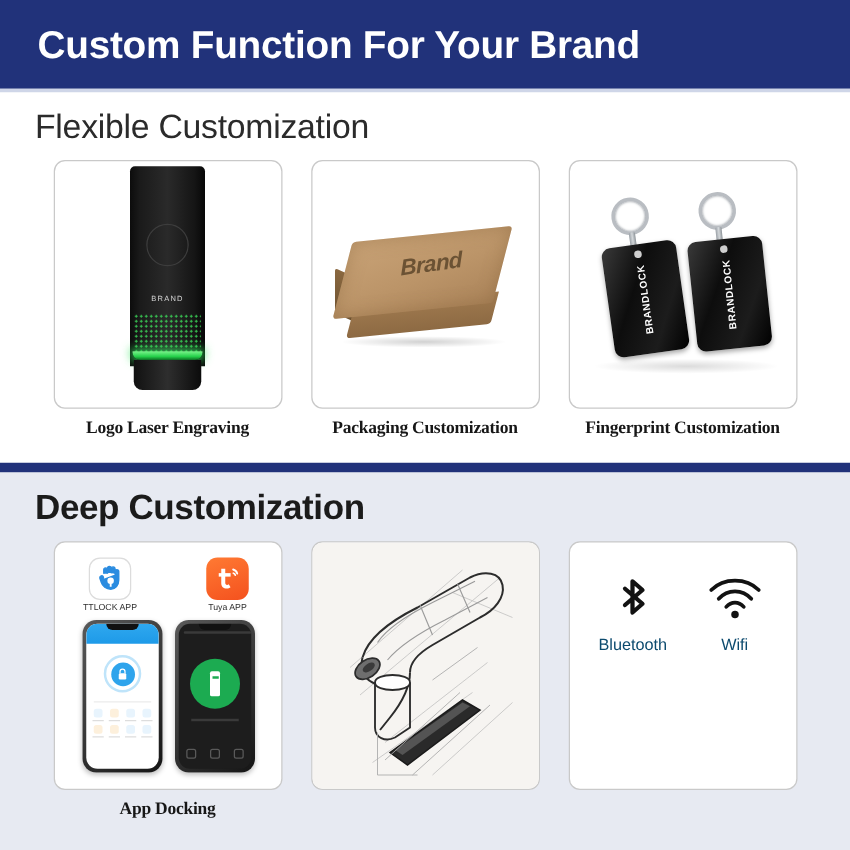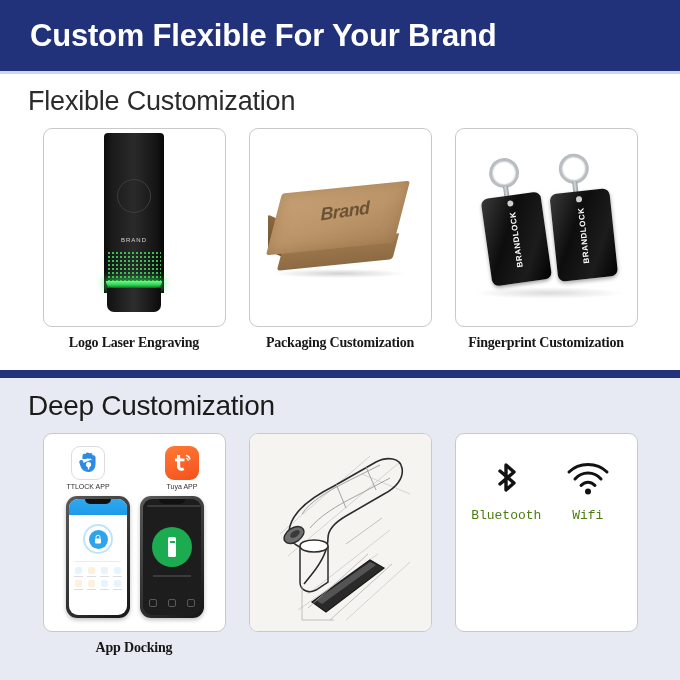--- a/index.html
+++ b/index.html
@@ -29,21 +29,21 @@
   
   .section-flexible { width:680px; height:296px; background:#ffffff; position:relative; }
   .section-divider { width:680px; height:8px; background:#21327a; }
   .section-deep { width:680px; height:302px; background:#e7eaf2; position:relative; }
 
   .heading-light {
     font-size:27px; font-weight:400; color:#2b2b2b;
     padding:12px 0 0 28px; letter-spacing:-0.2px;
   }
   .heading-bold {
-    font-size:28px; font-weight:normal; color:#1b1b1b;
+    font-size:28px; font-weight:bold; color:#1b1b1b;
     padding:12px 0 0 28px; letter-spacing:-0.3px;
   }
 
   
   .card-row { display:flex; justify-content:center; gap:23px; margin-top:11px; }
   .card-col { width:183px; display:flex; flex-direction:column; align-items:center; }
   .card {
     width:183px; height:199px;
     background:#ffffff;
     border:1px solid #c9c9c9;
@@ -208,27 +208,27 @@
   
   .sketch { position:absolute; left:0; top:0; width:183px; height:199px; background:#f6f4f1; }
 
   
   .func-grid {
     position:absolute; left:0; top:0; width:183px; height:199px;
     display:grid; grid-template-columns:1fr 1fr; grid-template-rows:1fr 1fr;
     padding:14px 10px;
   }
   .func-cell { display:flex; flex-direction:column; align-items:center; justify-content:center; gap:5px; }
-  .func-label { font-size:13px; color:#4d7c0f;font-family:Liberation Mono, monospace; }
+  .func-label { font-size:13px; color:#0c4a6e; }
 </style>
 </head>
 <body>
 
 <div class="header">
-  <div class="header-title">Custom Flexible For Your Brand</div>
+  <div class="header-title">Custom Function For Your Brand</div>
 </div>
 <div class="header-underline"></div>
 
 <div class="section-flexible">
   <div class="heading-light">Flexible Customization</div>
 
   <div class="card-row">
 
     <div class="card-col">
       <div class="card">

